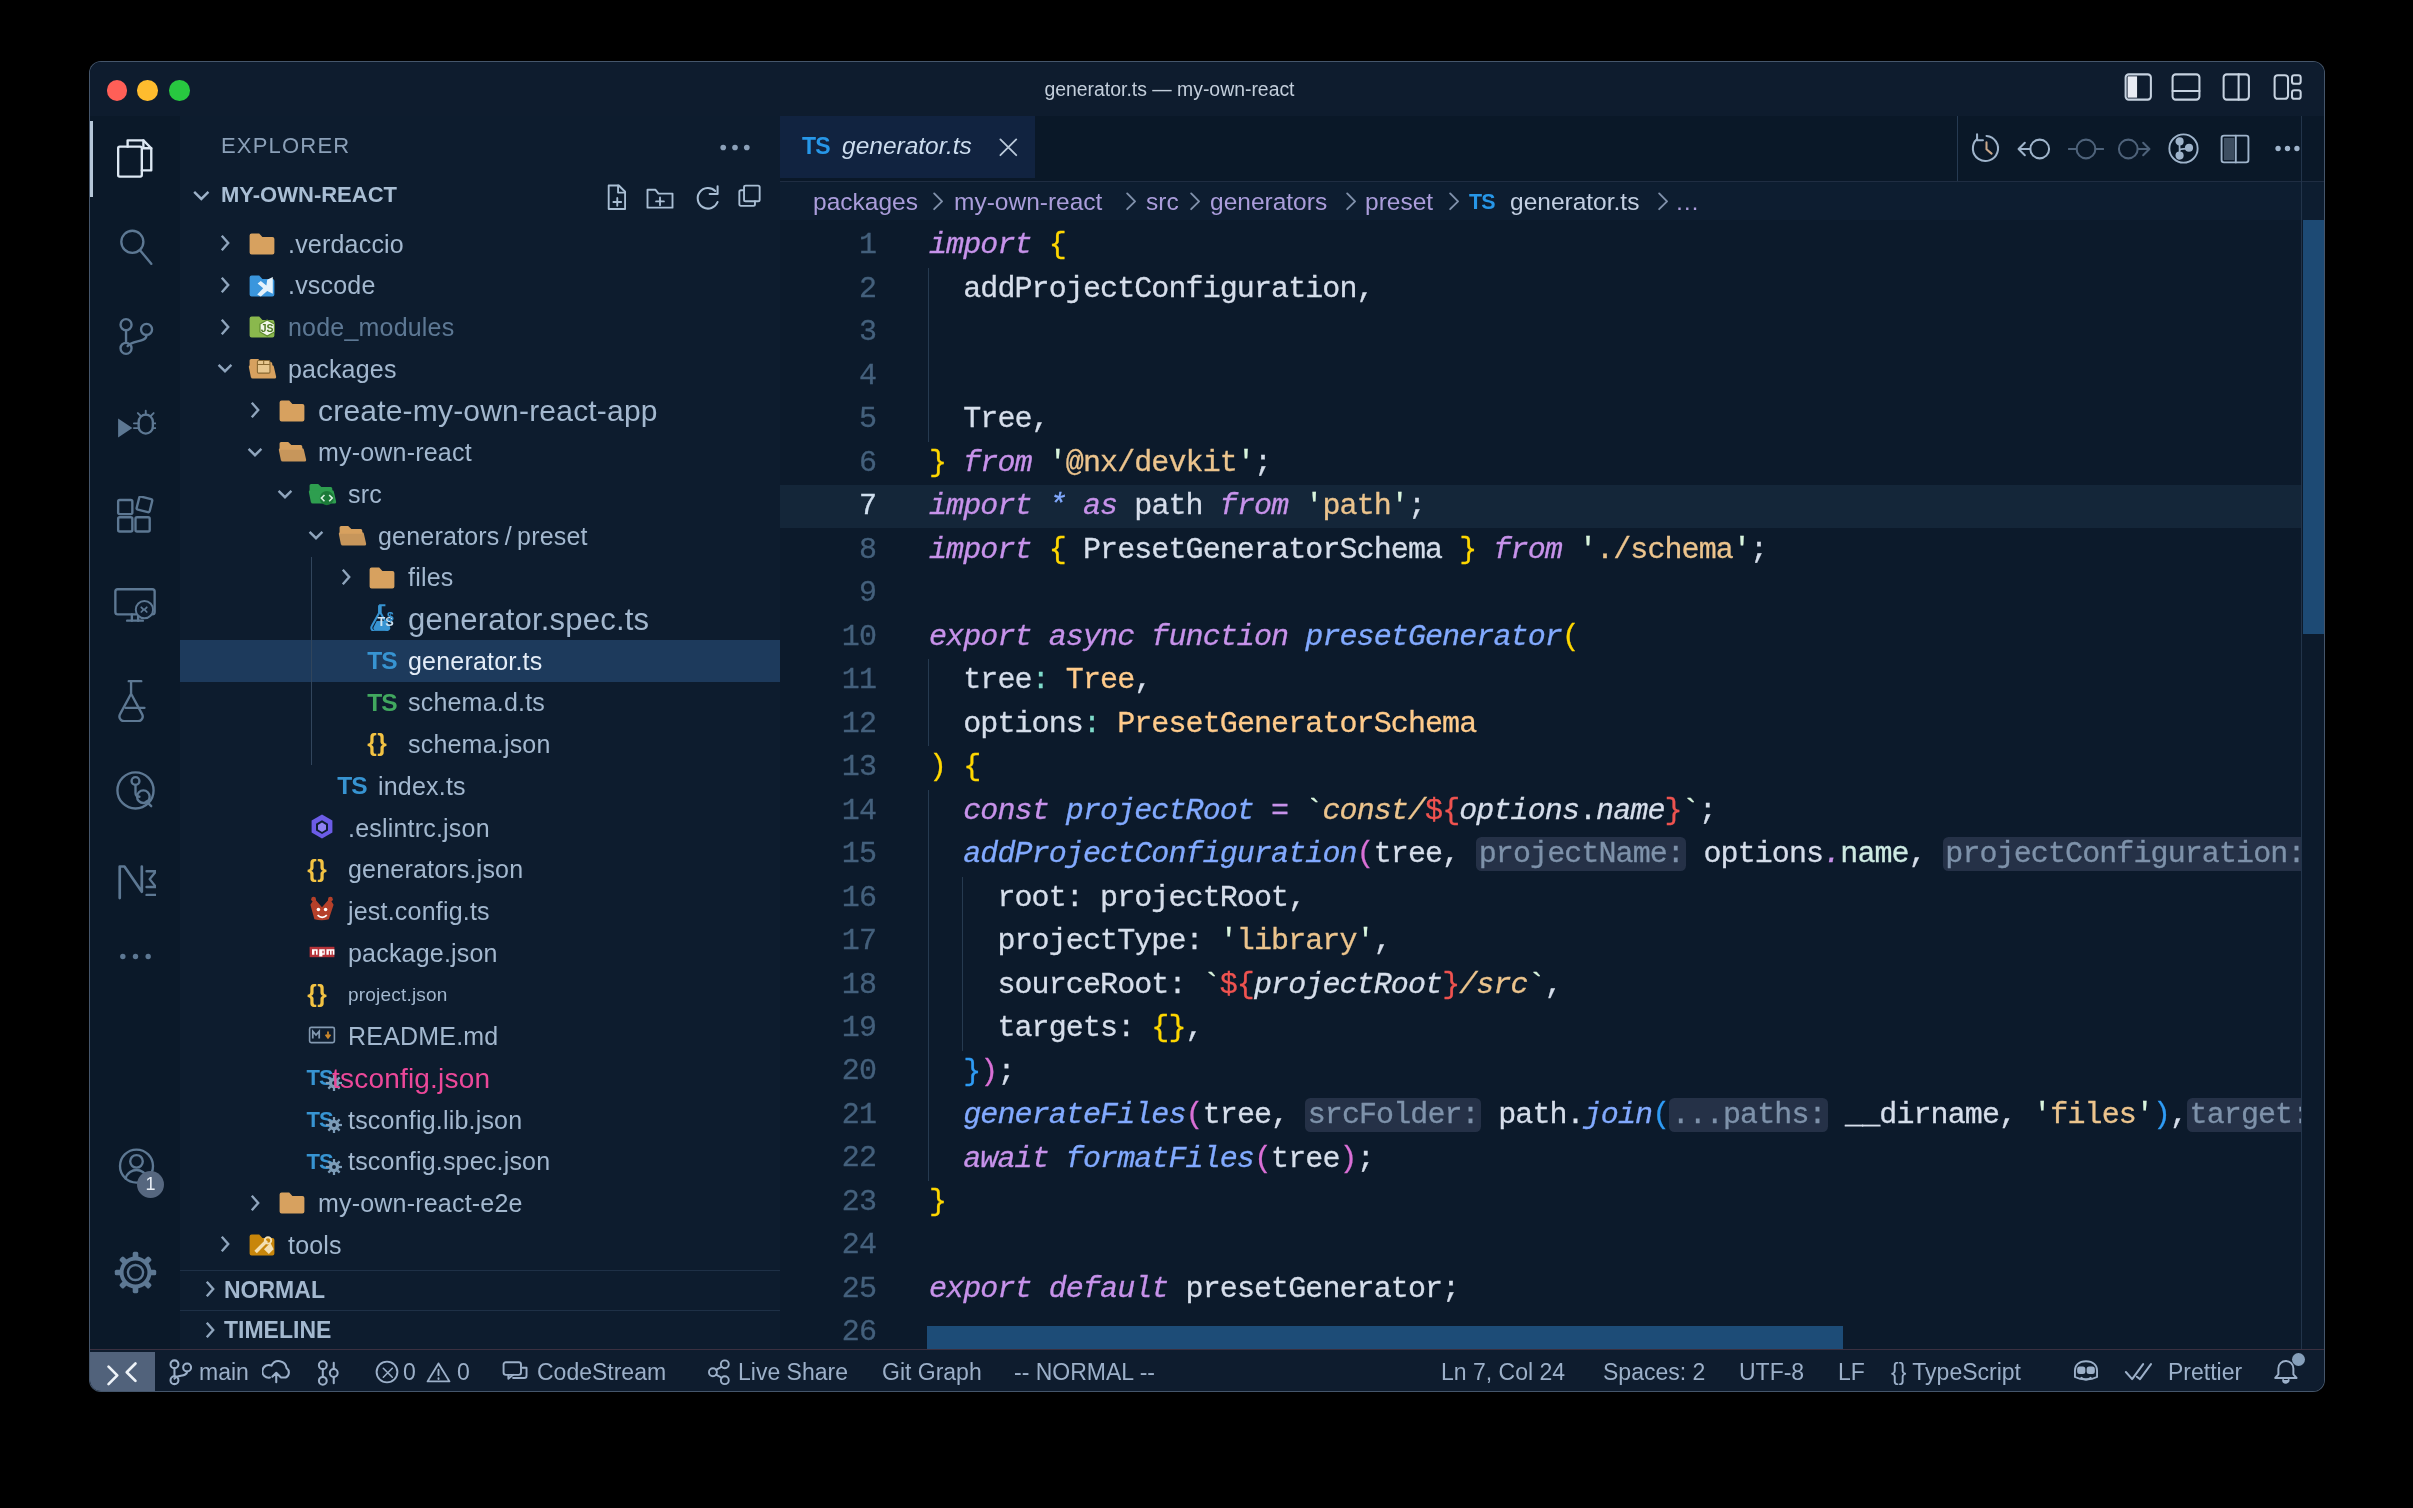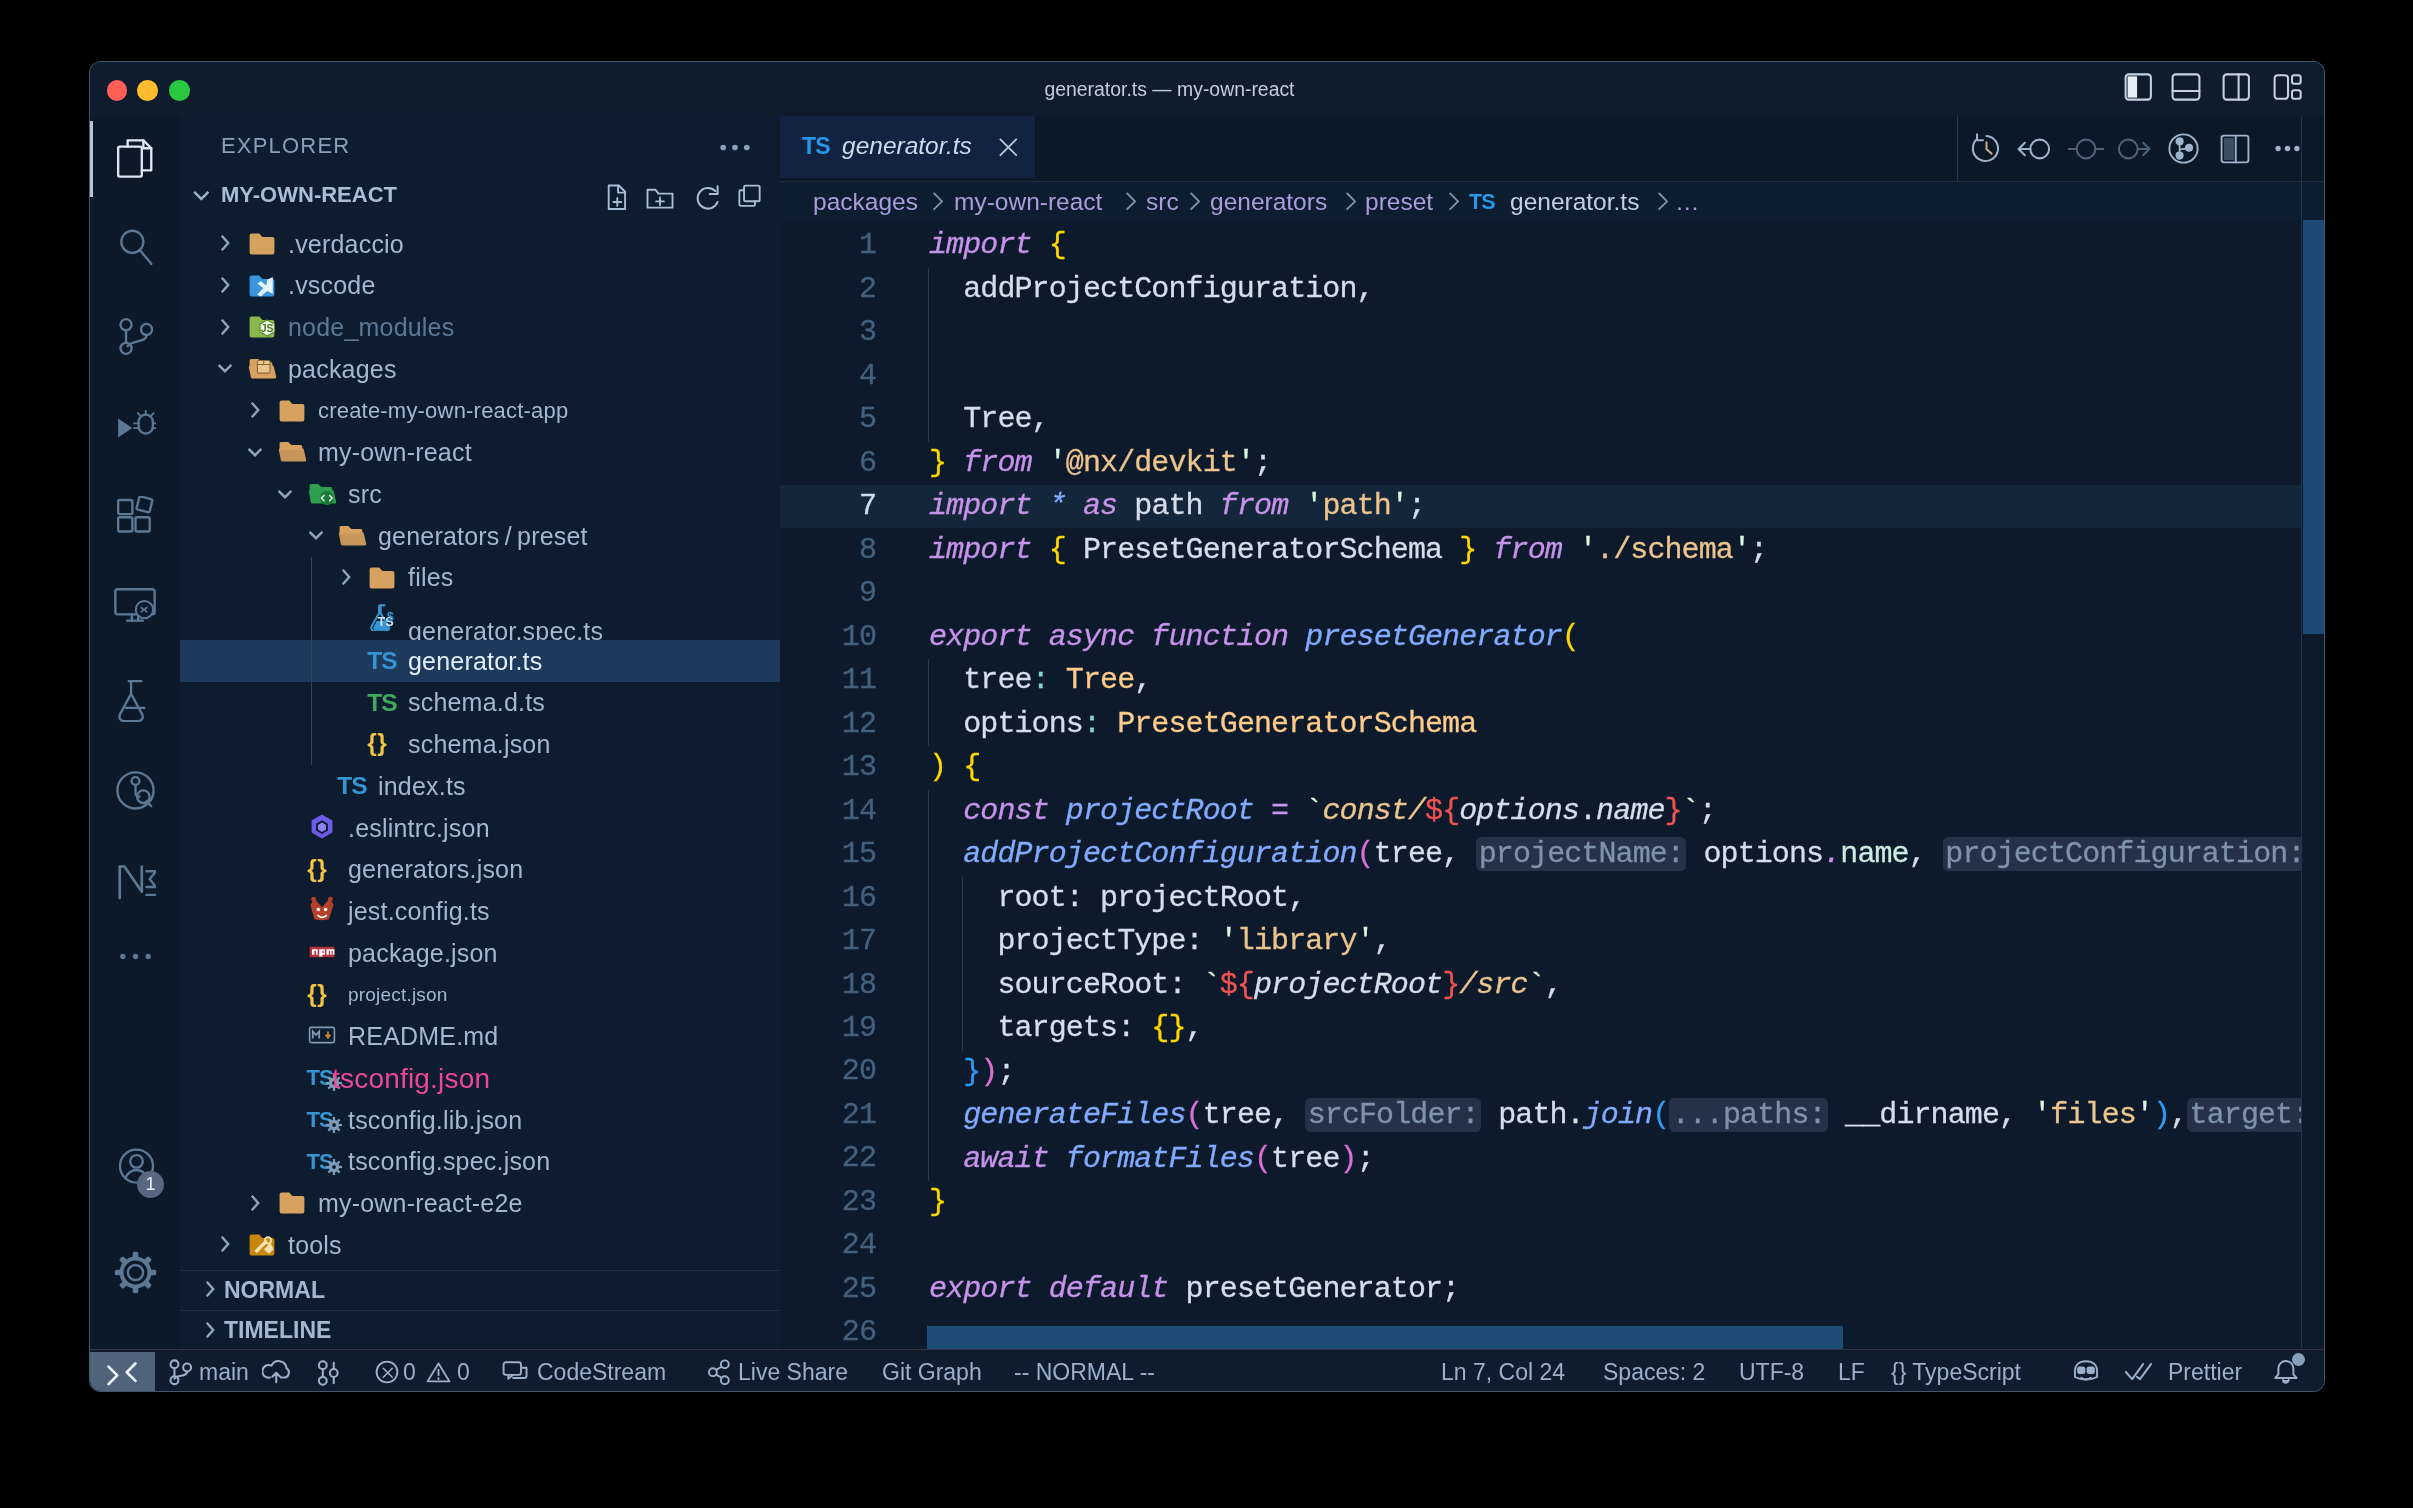--- a/index.html
+++ b/index.html
@@ -219,21 +219,21 @@
     <div class="abs" style="left:153px;top:336px;">
       <svg width="24" height="24" viewBox="0 0 30 30" fill="none" stroke="#8fa5bd" stroke-width="3">
         <path d="M11 6 l8 9 -8 9"></path>
       </svg>
     </div>
     <div class="abs" style="left:188px;top:334px;">
       <svg width="28" height="28" viewBox="0 0 35 35">
         <path d="M2 8 a2.5 2.5 0 0 1 2.5-2.5 h9.5 l4 4.5 h12.5 a2.5 2.5 0 0 1 2.5 2.5 v17 a2.5 2.5 0 0 1 -2.5 2.5 h-26 a2.5 2.5 0 0 1 -2.5-2.5 z" fill="#d7a15f"></path>
       </svg>
     </div>
-    <div class="abs" style="left:228px;top:327px;height:42px;line-height:43px;font-size:22px;letter-spacing:0.2px;color:#a3b8cf;">create-my-own-react-app</div>
+    <div class="abs" style="left:228px;top:327px;height:42px;line-height:43px;font-size:30px;letter-spacing:0.2px;color:#a3b8cf;">create-my-own-react-app</div>
     <div class="abs" style="left:153px;top:378px;">
       <svg width="24" height="24" viewBox="0 0 30 30" fill="none" stroke="#8fa5bd" stroke-width="3">
         <path d="M7 11 l8 8 8 -8"></path>
       </svg>
     </div>
     <div class="abs" style="left:188px;top:375px;">
       <svg width="29" height="28" viewBox="0 0 37 35">
         <path d="M2 8 a2 2 0 0 1 2-2 h9 l4 4 h12 a2 2 0 0 1 2 2 v4 h-29 z" fill="#d7a15f"></path>
         <path d="M4 31 L1 16 a2 2 0 0 1 2-2 h28 a2 2 0 0 1 2 2 l3 13 a2 2 0 0 1 -2 2 h-28 a2 2 0 0 1 -2-2 z" fill="#d7a15f" opacity="0.92"></path>
       </svg>
@@ -279,21 +279,21 @@
     <div class="abs" style="left:278px;top:542px;">
       <div style="position:relative;width:32px;height:30px;">
         <svg width="28.5" height="28.5" viewBox="0 0 36 36" style="position:absolute;left:0;top:-1.6px">
           <path d="M14 4 h8 M16 4 v10 l9 16 a4.5 4.5 0 0 1 -4 7 h-12 a4.5 4.5 0 0 1 -4 -7 l9 -16 v-10" fill="none" stroke="#3794d2" stroke-width="2.6"></path>
           <path d="M11 24 h13 l4 8 a3 3 0 0 1 -3 4 h-15 a3 3 0 0 1 -3 -4 z" fill="#3794d2"></path>
         </svg>
         <span style="position:absolute;left:9.5px;top:11px;font:bold 12.7px 'Liberation Sans';color:#cfe4f2;">TS</span>
         <span style="position:absolute;left:19px;top:6.3px;font:bold 12px 'Liberation Sans';color:#3794d2;">$</span>
       </div>
     </div>
-    <div class="abs" style="left:318px;top:548px;height:42px;line-height:43px;font-size:25px;letter-spacing:0.2px;color:#a3b8cf;">generator.spec.ts</div>
+    <div class="abs" style="left:318px;top:536px;height:42px;line-height:43px;font-size:31px;letter-spacing:0.2px;color:#a3b8cf;">generator.spec.ts</div>
     <div class="abs" style="left:90px;top:578px;width:600px;height:42px;background:#1d3a5c;"></div>
     <div class="abs" style="left:278px;top:584px;">
       <div style="position:relative;width:28px;height:28px;">
         <span style="position:absolute;left:-0.8px;top:0.8px;font:bold 24.5px 'Liberation Sans',sans-serif;color:#3794d2;letter-spacing:-0.8px;">TS</span>
       </div>
     </div>
     <div class="abs" style="left:318px;top:578px;height:42px;line-height:43px;font-size:25px;letter-spacing:0.2px;color:#e4edf8;">generator.ts</div>
     <div class="abs" style="left:278px;top:626px;">
       <div style="position:relative;width:28px;height:28px;">
         <span style="position:absolute;left:-0.8px;top:0.8px;font:bold 24.5px 'Liberation Sans',sans-serif;color:#41a85f;letter-spacing:-0.8px;">TS</span>

